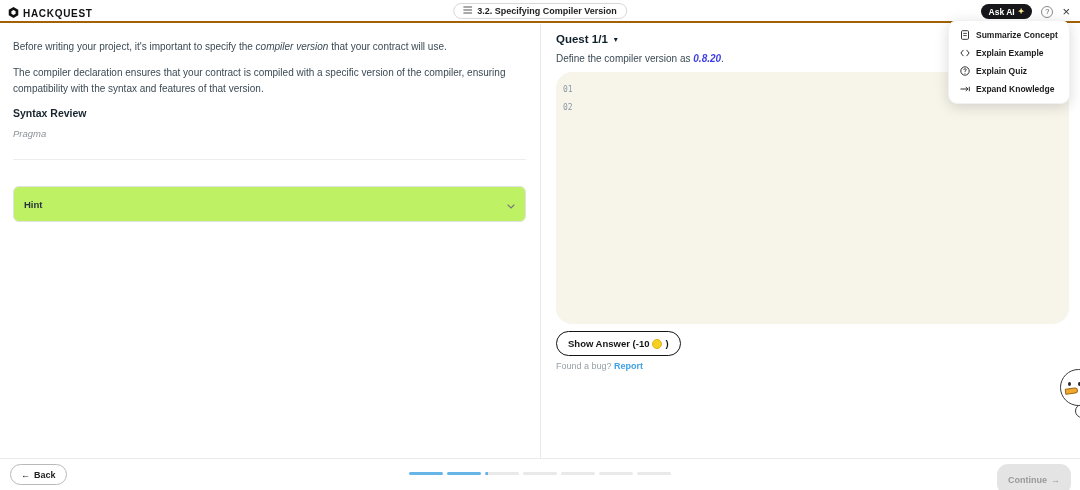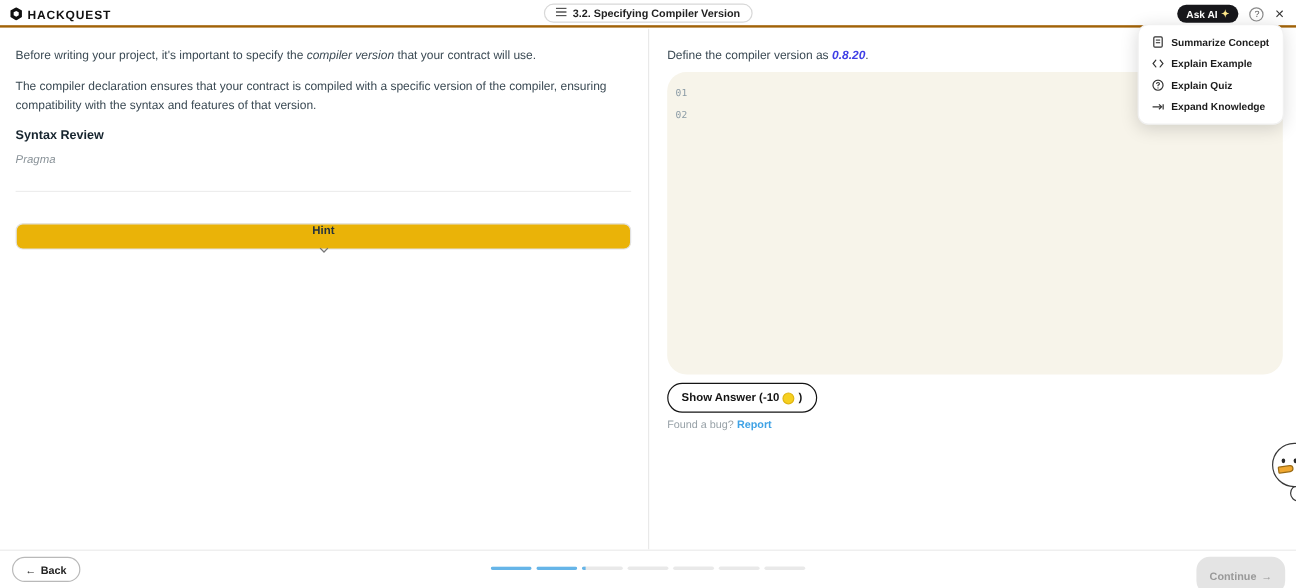--- a/index.html
+++ b/index.html
@@ -37,22 +37,22 @@
   
   .left-panel {
     position:absolute; top:24px; bottom:32px; left:0; width:541px;
     border-right:1px solid #e9e9e9; padding:15px 14px 0 13px; background:#fff;
   }
   .left-panel p { font-size:10px; line-height:1.6; color:#3b4a54; margin-bottom:10px; }
   .left-panel em { font-style:italic; }
   .syntax-heading { font-size:10.5px; font-weight:700; color:#16242e; margin:6px 0 9px; }
   .pragma-tab { font-size:9.5px; color:#8a9399; padding-bottom:20px; border-bottom:1px solid #ededed; margin-bottom:26px;font-style:italic; }
   .hint-box {
-    border:1px solid #e2e2e2; border-radius:6px; height:22px; background:#eab308;
-    display:flex; align-items:center; justify-content:space-between; padding:0 10px; cursor:pointer;flex-direction:column;
+    border:1px solid #e2e2e2; border-radius:6px; height:22px; background:#bef264;
+    display:flex; align-items:center; justify-content:space-between; padding:17px 10px; cursor:pointer;
   }
   .hint-label { font-size:9.5px; font-weight:600; color:#27343d; }
   
   .right-panel { position:absolute; top:24px; bottom:32px; left:542px; right:0; padding:9px 11px 0 14px; background:#fff; }
   .quest-title-row { display:flex; align-items:center; gap:6px; cursor:pointer; }
   .quest-title { font-size:11.5px; font-weight:800; color:#10202a; }
   .quest-caret { font-size:8px; color:#10202a; }
   .quest-prompt { font-size:10px; color:#3b4a54; margin-top:8px; }
   .version-em { color:#3e3ee6; font-style:italic; font-weight:700; }
   .editor-card {
@@ -176,20 +176,24 @@
       <span class="hint-label">Hint</span>
       <span>
         <svg width="8" height="5" viewBox="0 0 8 5">
             <path d="M1 1 L4 4 L7 1" fill="none" stroke="#777" stroke-width="1.1" stroke-linecap="round"></path>
           </svg>
       </span>
     </div>
   </section>
 
   <section class="right-panel">
+    <div class="quest-title-row">
+      <span class="quest-title">Quest 1/1</span>
+      <span class="quest-caret">▾</span>
+    </div>
     <div class="quest-prompt"><span>Define the compiler version as </span><span class="version-em">0.8.20</span><span>.</span></div>
 
     <div class="editor-card">
       <div class="gutter">
         <span class="ln1">01</span>
         <span class="ln2">02</span>
       </div>
     </div>
 
     <div class="actions-row">

